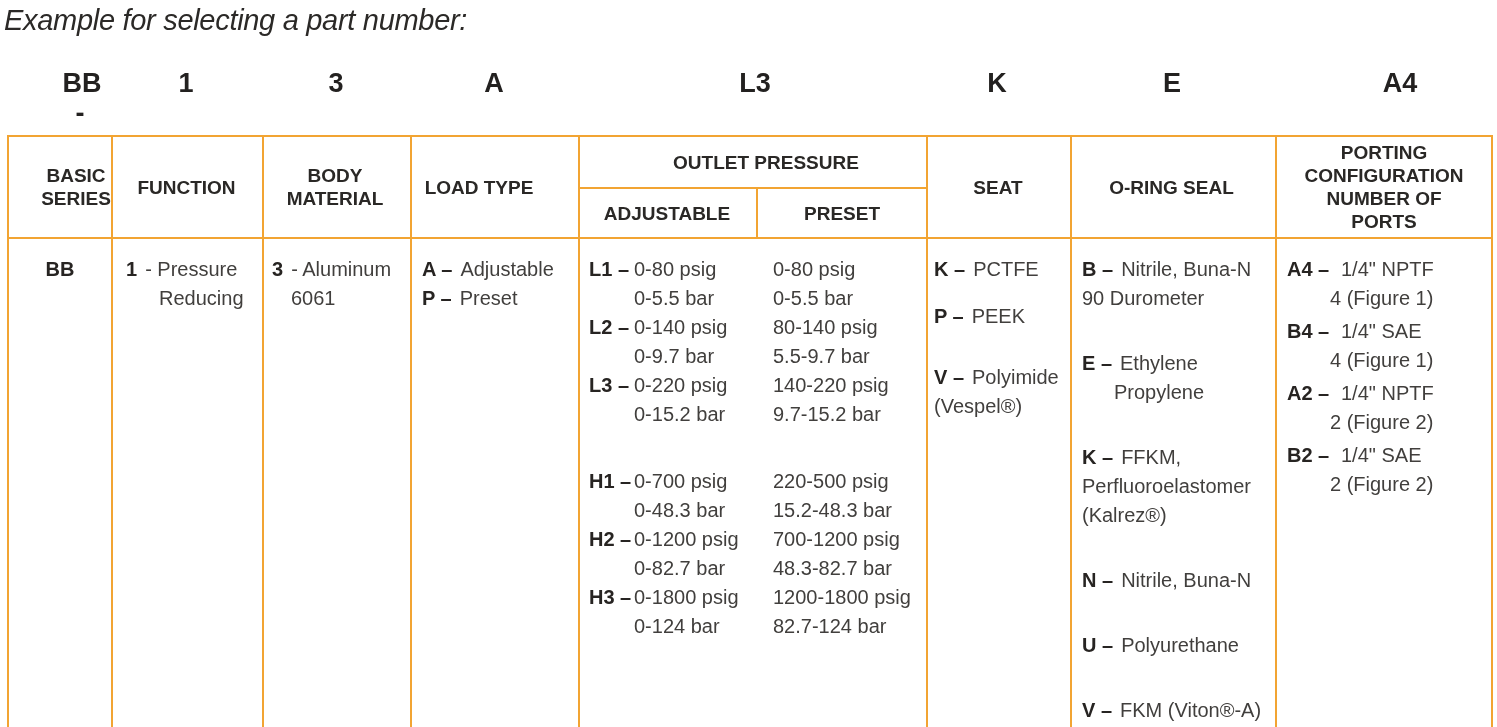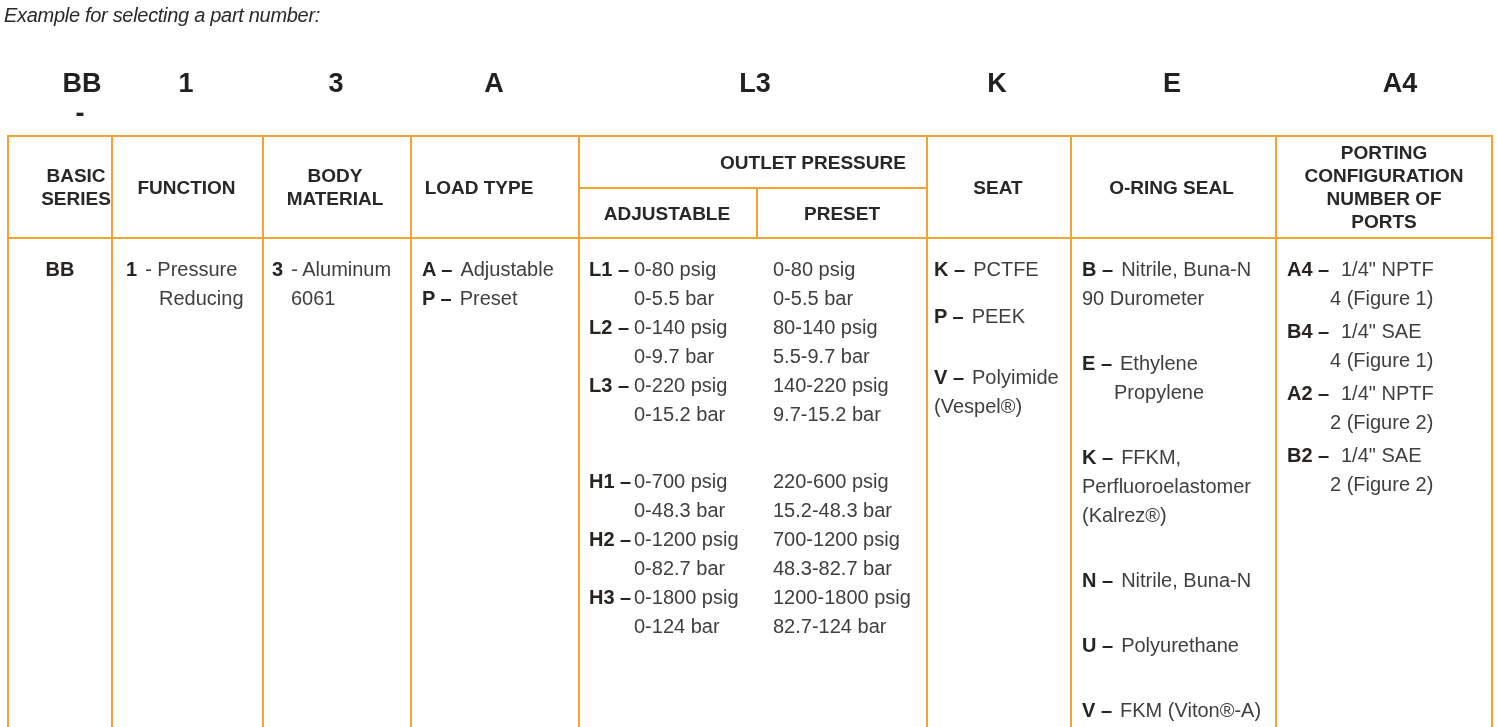--- a/index.html
+++ b/index.html
@@ -3,21 +3,21 @@
 <meta charset="utf-8">
 <style>
   html,body{margin:0;padding:0;}
   body{
     width:1497px;height:727px;position:relative;background:#ffffff;
     font-family:"Liberation Sans","DejaVu Sans",sans-serif;
     color:#413F3D;overflow:hidden;
   }
   .title{
     position:absolute;left:4px;top:4px;
-    font-size:20px;font-style:italic;color:#2B2927;letter-spacing:-0.3px;
+    font-size:29px;font-style:italic;color:#2B2927;letter-spacing:-0.3px;
   }
   
   .code{
     position:absolute;top:68px;width:60px;text-align:center;
     font-size:27px;font-weight:bold;color:#232120;
   }
   .code-dash{
     position:absolute;top:98px;left:50px;width:60px;text-align:center;
     font-size:27px;font-weight:bold;color:#232120;
   }
@@ -79,21 +79,21 @@
   <div class="vline" style="left:1061px"></div>
   <div class="vline" style="left:1266px"></div>
   <div class="vline" style="left:747px;top:50px;height:50px"></div>
   <div class="hline" style="top:100px;left:0;width:1482px"></div>
   <div class="hline" style="top:50px;left:569px;width:350px"></div>
 
   <div class="hcell" style="left:16px;top:0;width:102px;height:100px">BASIC SERIES</div>
   <div class="hcell" style="left:104px;top:0;width:147px;height:100px">FUNCTION</div>
   <div class="hcell" style="left:253px;top:0;width:146px;height:100px;padding:0 22px;box-sizing:border-box">BODY MATERIAL</div>
   <div class="hcell" style="left:379px;top:0;width:182px;height:100px">LOAD TYPE</div>
-  <div class="hcell" style="left:602px;top:0;width:404px;height:50px">OUTLET PRESSURE</div>
+  <div class="hcell" style="left:555px;top:0;width:404px;height:50px">OUTLET PRESSURE</div>
   <div class="hcell" style="left:569px;top:52px;width:178px;height:48px">ADJUSTABLE</div>
   <div class="hcell" style="left:749px;top:52px;width:168px;height:48px">PRESET</div>
   <div class="hcell" style="left:917px;top:0;width:144px;height:100px">SEAT</div>
   <div class="hcell" style="left:1061px;top:0;width:203px;height:100px">O-RING SEAL</div>
   <div class="hcell" style="left:1268px;top:0;width:214px;height:100px;padding:0 16px;box-sizing:border-box">PORTING CONFIGURATION NUMBER OF PORTS</div>
 
   <div class="bcell center" style="left:0;top:118px;width:102px">
     <div class="ln bld">BB</div>
   </div>
 
@@ -129,21 +129,21 @@
   </div>
 
   <div class="bcell" style="left:764px;top:118px">
     <div class="ln">0-80 psig</div>
     <div class="ln">0-5.5 bar</div>
     <div class="ln">80-140 psig</div>
     <div class="ln">5.5-9.7 bar</div>
     <div class="ln">140-220 psig</div>
     <div class="ln">9.7-15.2 bar</div>
     <div class="gap38"></div>
-    <div class="ln">220-600 psig</div>
+    <div class="ln">220-500 psig</div>
     <div class="ln">15.2-48.3 bar</div>
     <div class="ln">700-1200 psig</div>
     <div class="ln">48.3-82.7 bar</div>
     <div class="ln">1200-1800 psig</div>
     <div class="ln">82.7-124 bar</div>
   </div>
 
   <div class="bcell" style="left:925px;top:118px">
     <div class="ln"><b class="gapsep">K –</b><span>PCTFE</span></div>
     <div class="ln mt18"><b class="gapsep">P –</b><span>PEEK</span></div>

